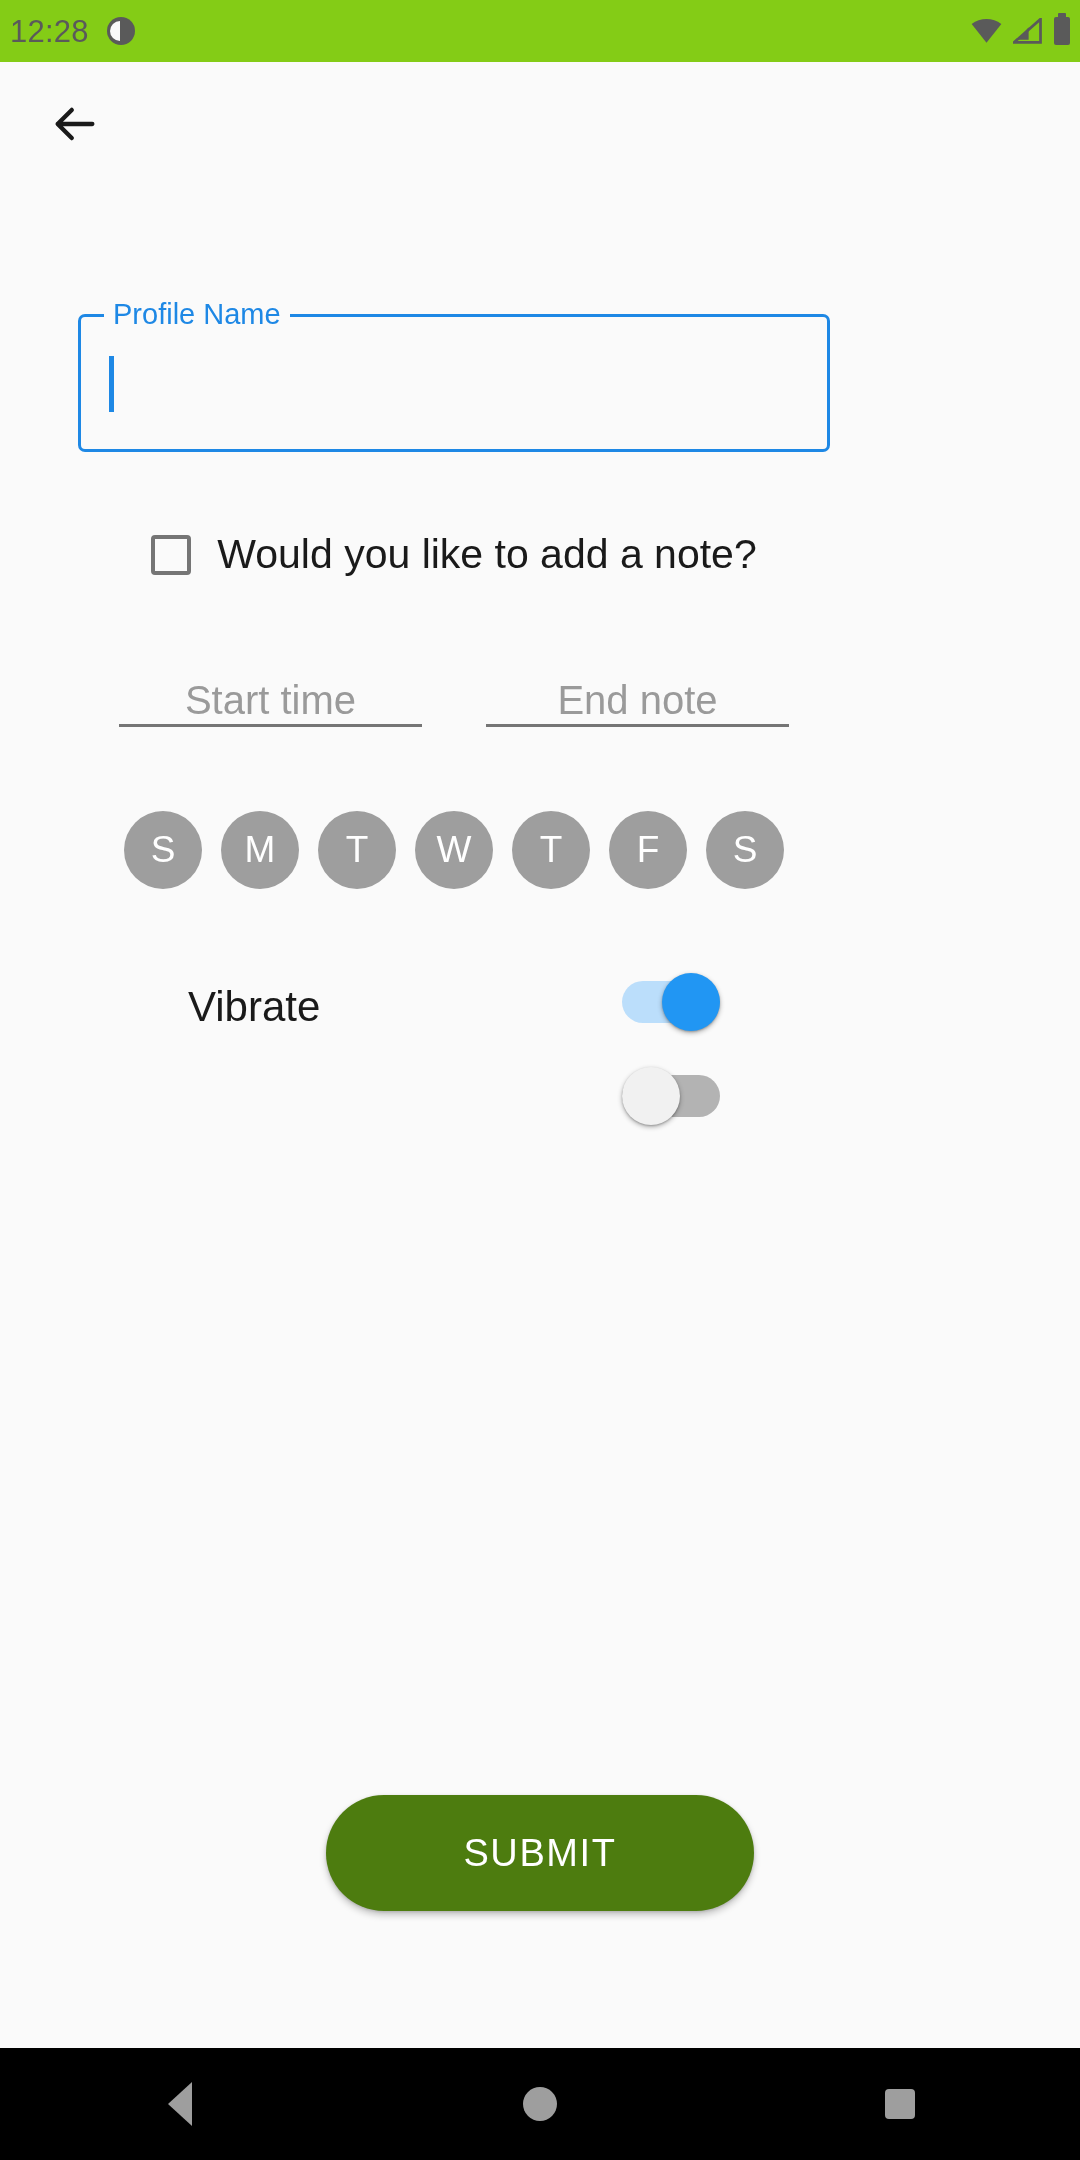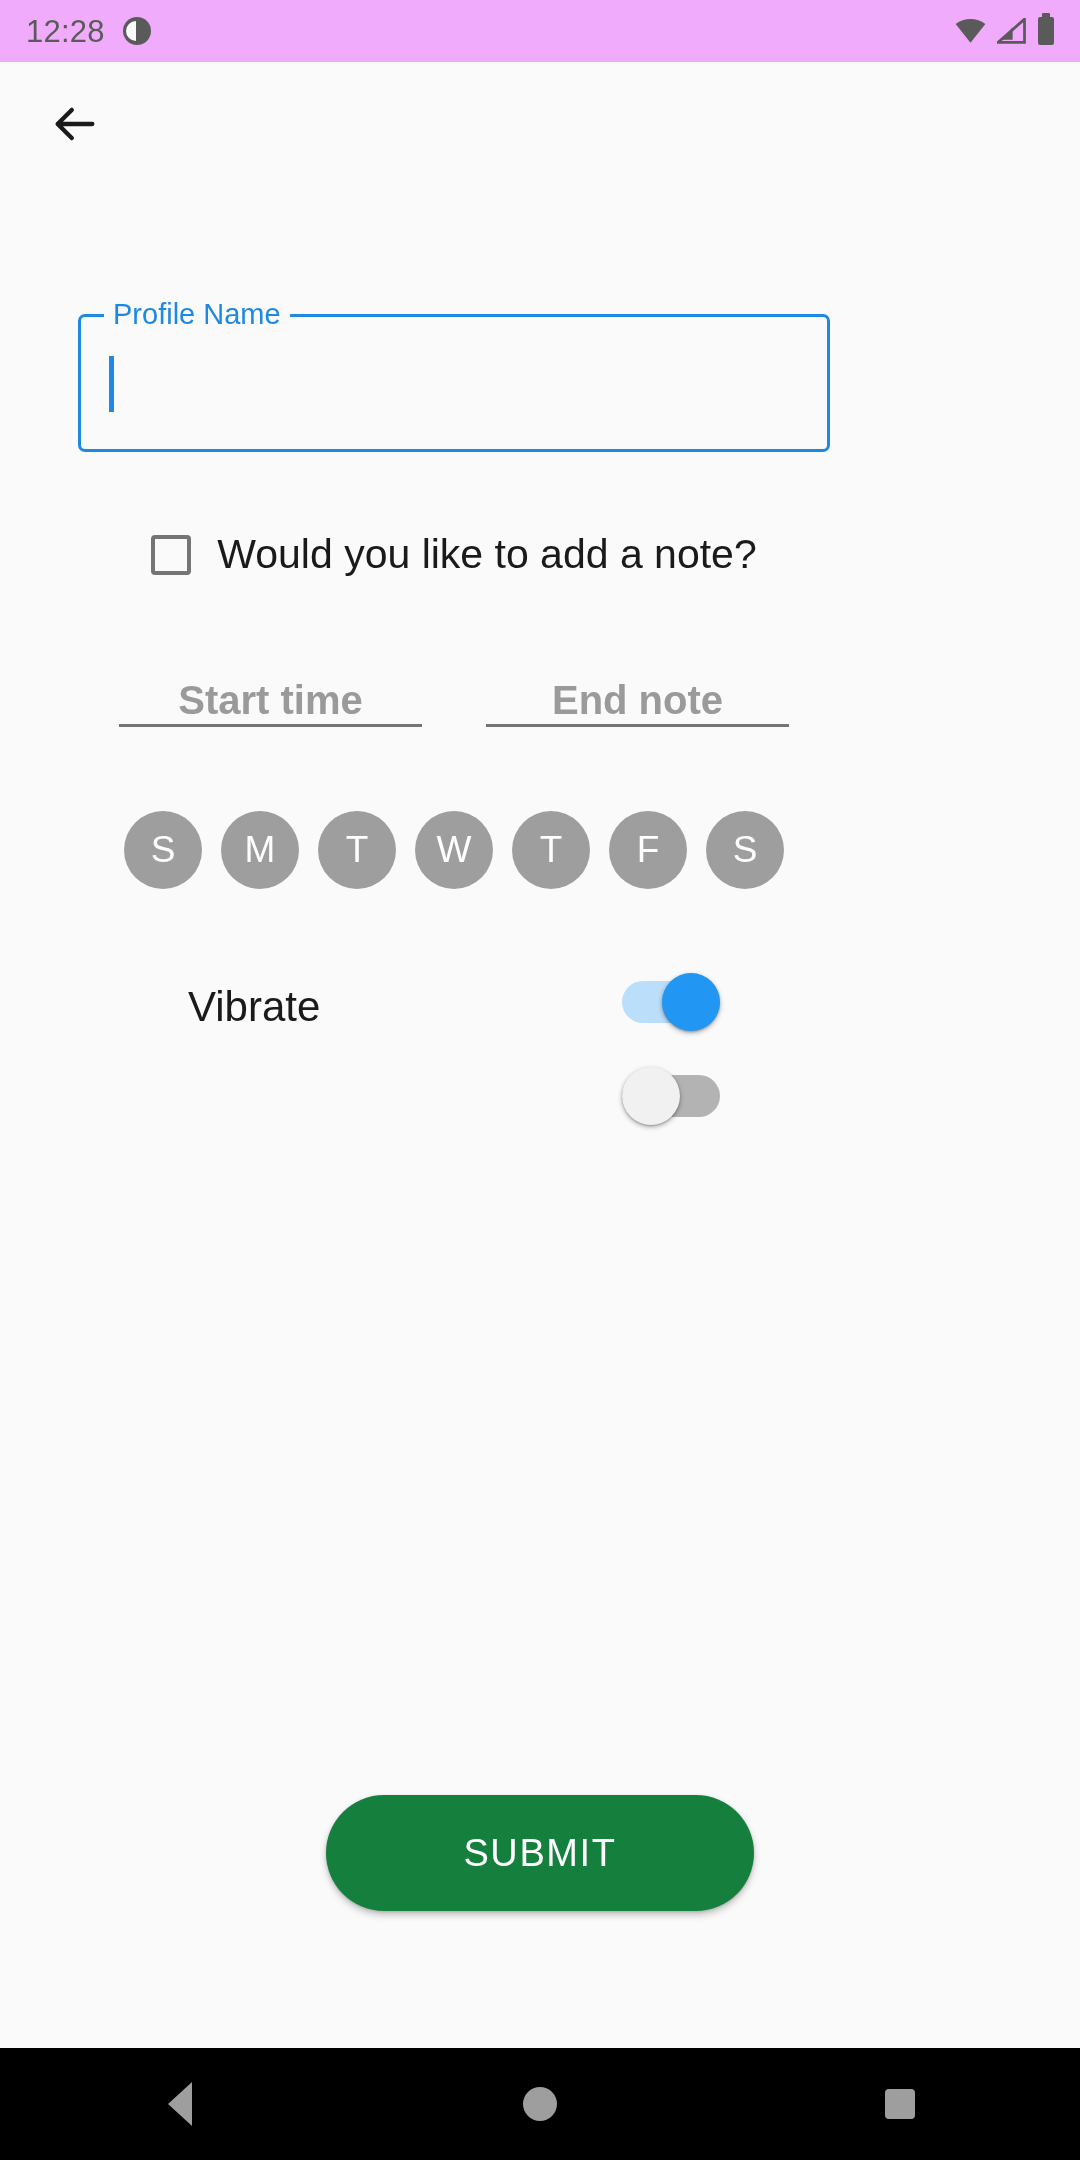--- a/index.html
+++ b/index.html
@@ -18,24 +18,24 @@
     height: 2160px;
     background: #fafafa;
   }
 
   
   #status-bar {
     position: absolute;
     top: 0; left: 0;
     width: 1080px;
     height: 62px;
-    background: #f0abfc;
-    display: flex;
-    align-items: center;
-    padding: 0 26px;
+    background: #84cc16;
+    display: flex;
+    align-items: center;
+    padding: 0 10px;
   }
   #status-time {
     font-size: 31px;
     color: #5a5a5a;
     letter-spacing: 0.2px;
     line-height: 1;
   }
   .status-left-icons {
     display: flex;
     align-items: center;
@@ -175,21 +175,20 @@
     color: #1a1a1a;
     line-height: 1;
   }
 
   
   #time-row {
     display: flex;
     margin-top: 88px;
     padding: 0 119px;
     gap: 64px;
-    font-weight: bold;
   }
   .time-field {
     flex: 1;
     position: relative;
     height: 64px;
     border-bottom: 3px solid #757575;
     display: flex;
     align-items: flex-end;
     justify-content: center;
     cursor: pointer;
@@ -269,21 +268,21 @@
     left: 0;
     width: 1080px;
     display: flex;
     justify-content: center;
   }
   #submit-button {
     width: 428px;
     height: 116px;
     border: none;
     border-radius: 58px;
-    background: #15803d;
+    background: #4d7c0f;
     color: #ffffff;
     font-size: 38px;
     font-family: "Liberation Sans", sans-serif;
     letter-spacing: 1.6px;
     cursor: pointer;
     box-shadow: 0 4px 7px rgba(0,0,0,0.22), 0 1px 3px rgba(0,0,0,0.14);
   }
 
   
   #nav-bar {

